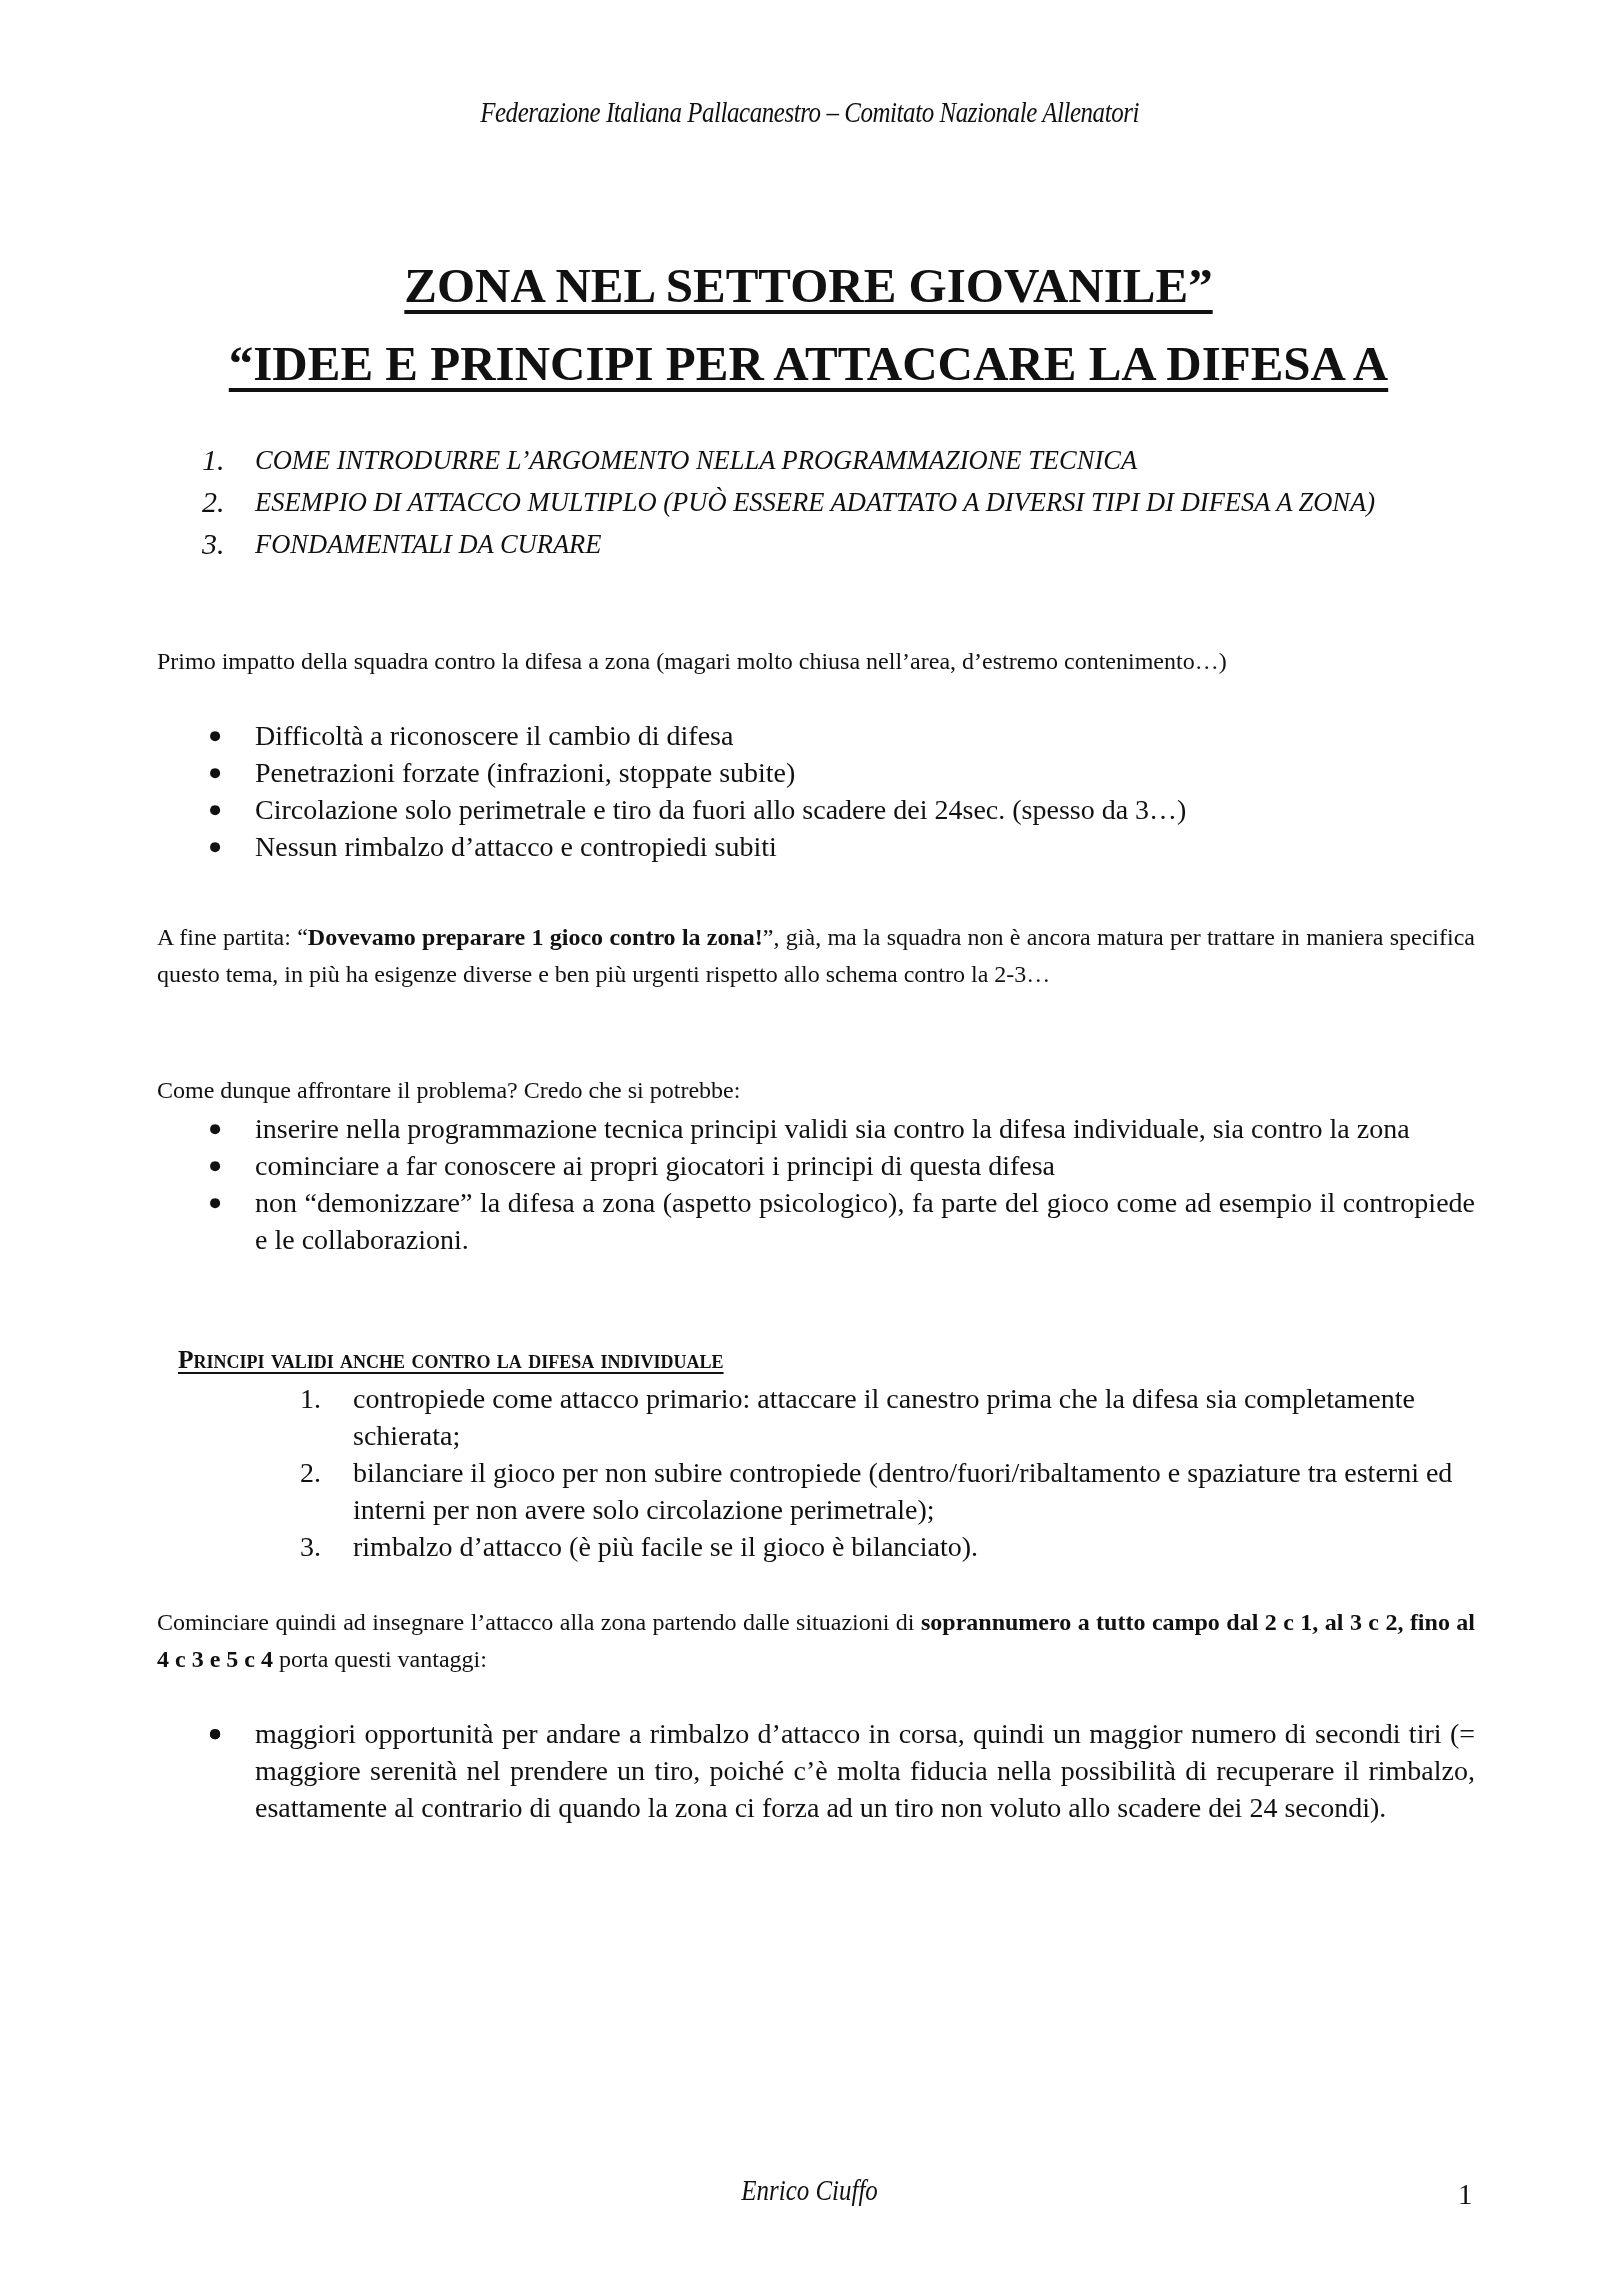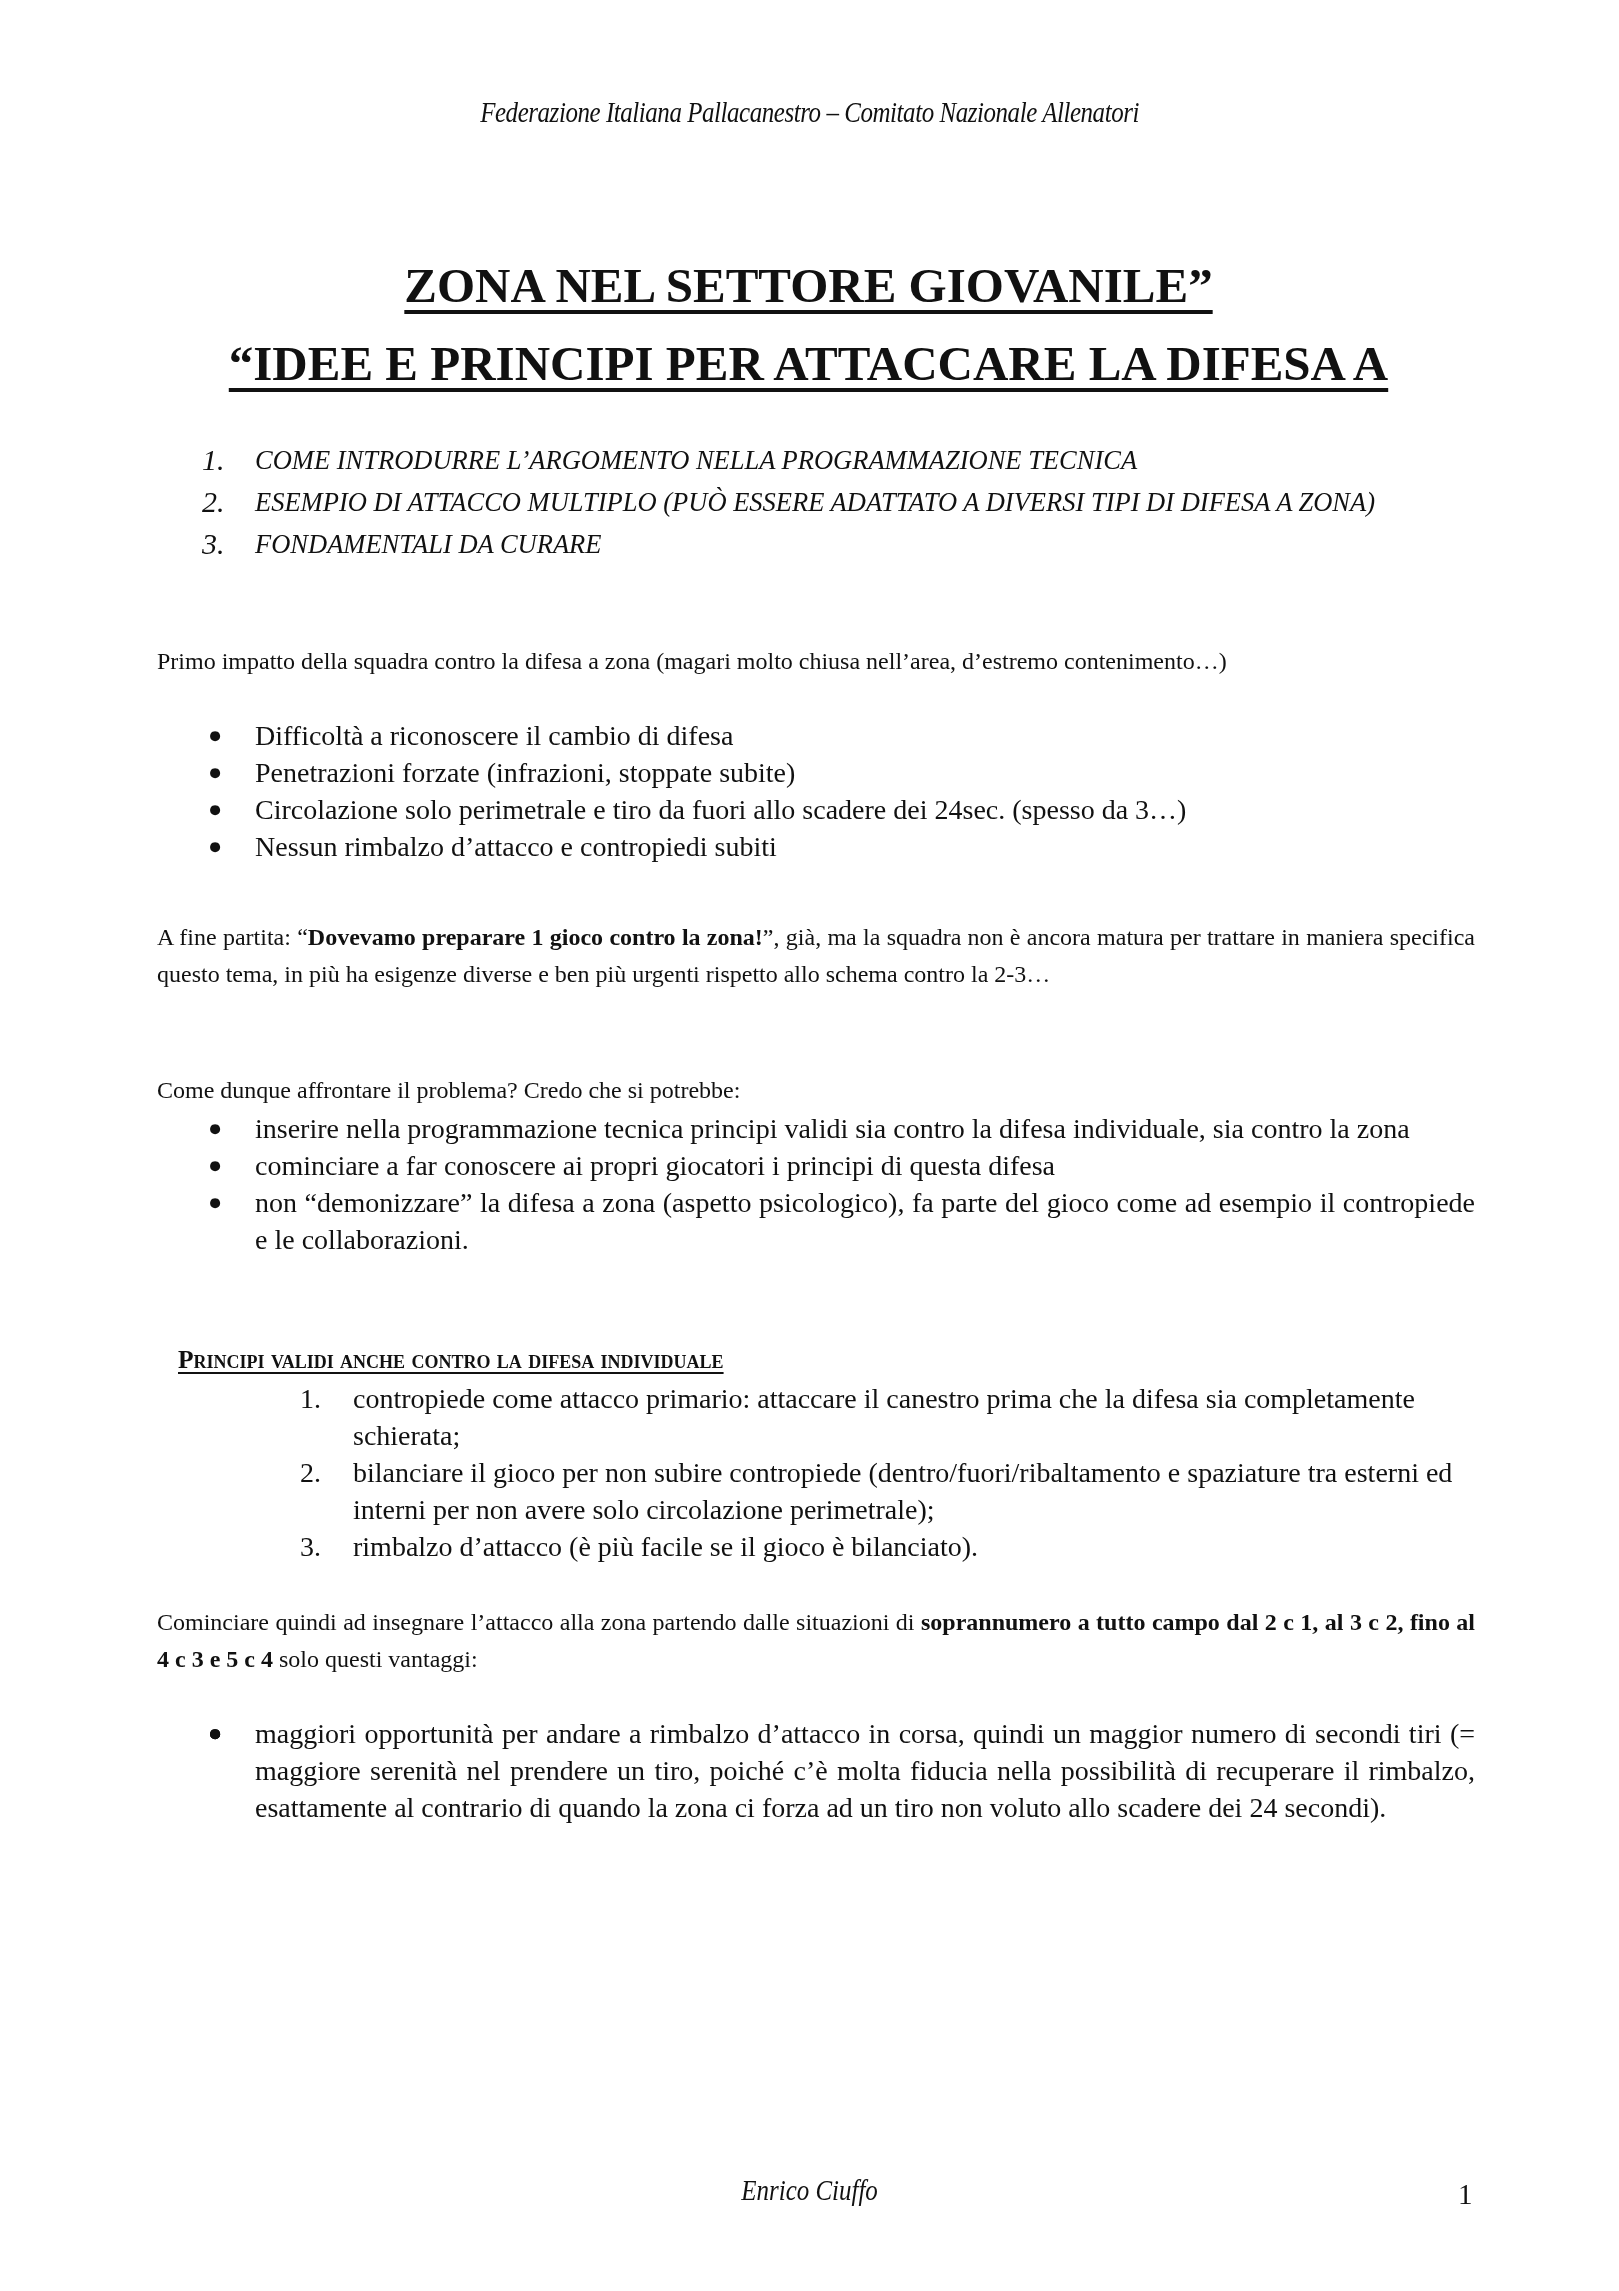--- a/index.html
+++ b/index.html
@@ -106,21 +106,21 @@
   <li><span class="dot">●</span><span>non “demonizzare” la difesa a zona (aspetto psicologico), fa parte del gioco come ad esempio il contropiede e le collaborazioni.</span></li>
 </ul>
 
 <div class="section-heading">Principi validi anche contro la difesa individuale</div>
 <ol class="principles">
   <li><span class="n">1.</span><span>contropiede come attacco primario: attaccare il canestro prima che la difesa sia completamente schierata;</span></li>
   <li><span class="n">2.</span><span>bilanciare il gioco per non subire contropiede (dentro/fuori/ribaltamento e spaziature tra esterni ed interni per non avere solo circolazione perimetrale);</span></li>
   <li><span class="n">3.</span><span>rimbalzo d’attacco (è più facile se il gioco è bilanciato).</span></li>
 </ol>
 
-<div class="body-text" style="top:1604px;"><span>Cominciare quindi ad insegnare l’attacco alla zona partendo dalle situazioni di </span><b>soprannumero a tutto campo dal 2 c 1, al 3 c 2, fino al 4 c 3 e 5 c 4</b><span> solo questi vantaggi:</span></div>
+<div class="body-text" style="top:1604px;"><span>Cominciare quindi ad insegnare l’attacco alla zona partendo dalle situazioni di </span><b>soprannumero a tutto campo dal 2 c 1, al 3 c 2, fino al 4 c 3 e 5 c 4</b><span> porta questi vantaggi:</span></div>
 <ul class="bullets" style="top:1715px;">
   <li><span class="dot">●</span></li>
   <li><span class="dot">●</span></li>
   <li><span class="dot">●</span><span>maggiori opportunità per andare a rimbalzo d’attacco in corsa, quindi un maggior numero di secondi tiri (= maggiore serenità nel prendere un tiro, poiché c’è molta fiducia nella possibilità di recuperare il rimbalzo, esattamente al contrario di quando la zona ci forza ad un tiro non voluto allo scadere dei 24 secondi).</span></li>
 </ul>
 
 <div class="footer-author">Enrico Ciuffo</div>
 <div class="footer-page">1</div>
 
 

